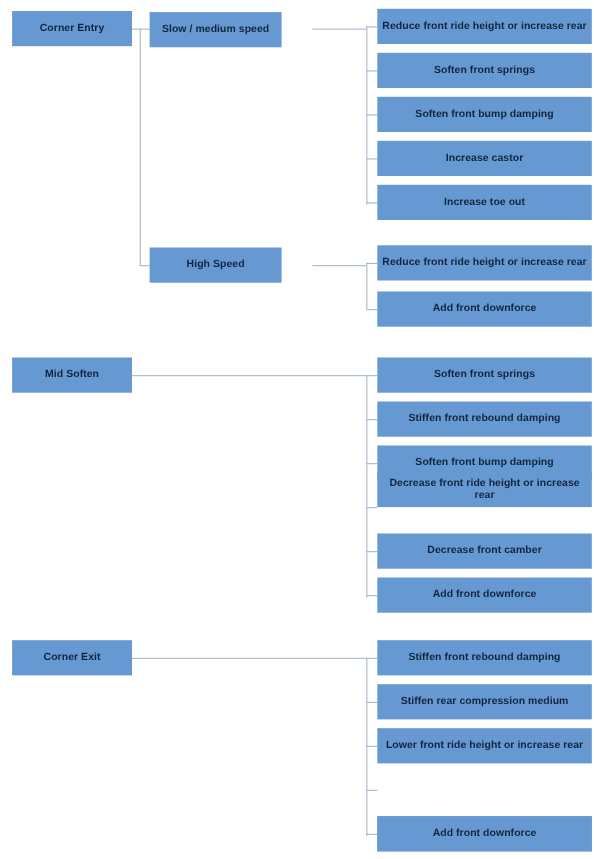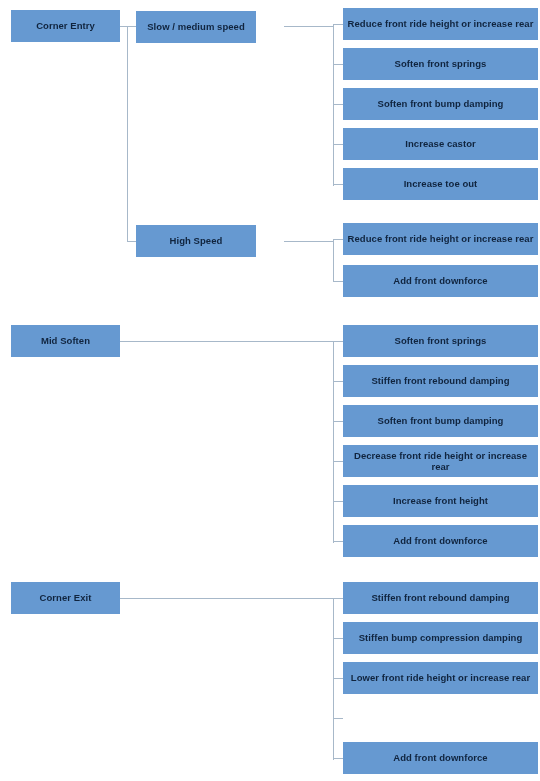--- a/index.html
+++ b/index.html
@@ -95,38 +95,38 @@
   <div class="conn h" style="left:333px; top:341px; width:10px;"></div>
   <div class="node leaf" style="top:325px;">Soften front springs</div>
 
   <div class="conn h" style="left:333px; top:381px; width:10px;"></div>
   <div class="node leaf" style="top:365px;">Stiffen front rebound damping</div>
 
   <div class="conn h" style="left:333px; top:421px; width:10px;"></div>
   <div class="node leaf" style="top:405px;">Soften front bump damping</div>
 
   <div class="conn h" style="left:333px; top:461px; width:10px;"></div>
-  <div class="node leaf" style="top:445px;">Decrease front ride height or increase rear</div>
+  <div class="node leaf" style="top:429px;">Decrease front ride height or increase rear</div>
 
   <div class="conn h" style="left:333px; top:501px; width:10px;"></div>
-  <div class="node leaf" style="top:485px;">Increase front height</div>
+  <div class="node leaf" style="top:485px;">Decrease front camber</div>
 
   <div class="conn h" style="left:333px; top:541px; width:10px;"></div>
   <div class="node leaf" style="top:525px;">Add front downforce</div>
 
   <div class="node root" style="top:582px;">Corner Exit</div>
 
   <div class="conn h" style="left:120px; top:598px; width:213px;"></div>
   <div class="conn v" style="left:333px; top:598px; height:162px;"></div>
 
   <div class="conn h" style="left:333px; top:598px; width:10px;"></div>
   <div class="node leaf" style="top:582px;">Stiffen front rebound damping</div>
 
   <div class="conn h" style="left:333px; top:638px; width:10px;"></div>
-  <div class="node leaf" style="top:622px;">Stiffen bump compression damping</div>
+  <div class="node leaf" style="top:622px;">Stiffen rear compression medium</div>
 
   <div class="conn h" style="left:333px; top:678px; width:10px;"></div>
   <div class="node leaf" style="top:662px;">Lower front ride height or increase rear</div>
 
   <div class="conn h" style="left:333px; top:718px; width:10px;"></div>
   <div class="node leaf" style="top:742px;padding-left:16px;">Stiffen rear springs</div>
 
   <div class="conn h" style="left:333px; top:758px; width:10px;"></div>
   <div class="node leaf" style="top:742px;">Add front downforce</div>
 

